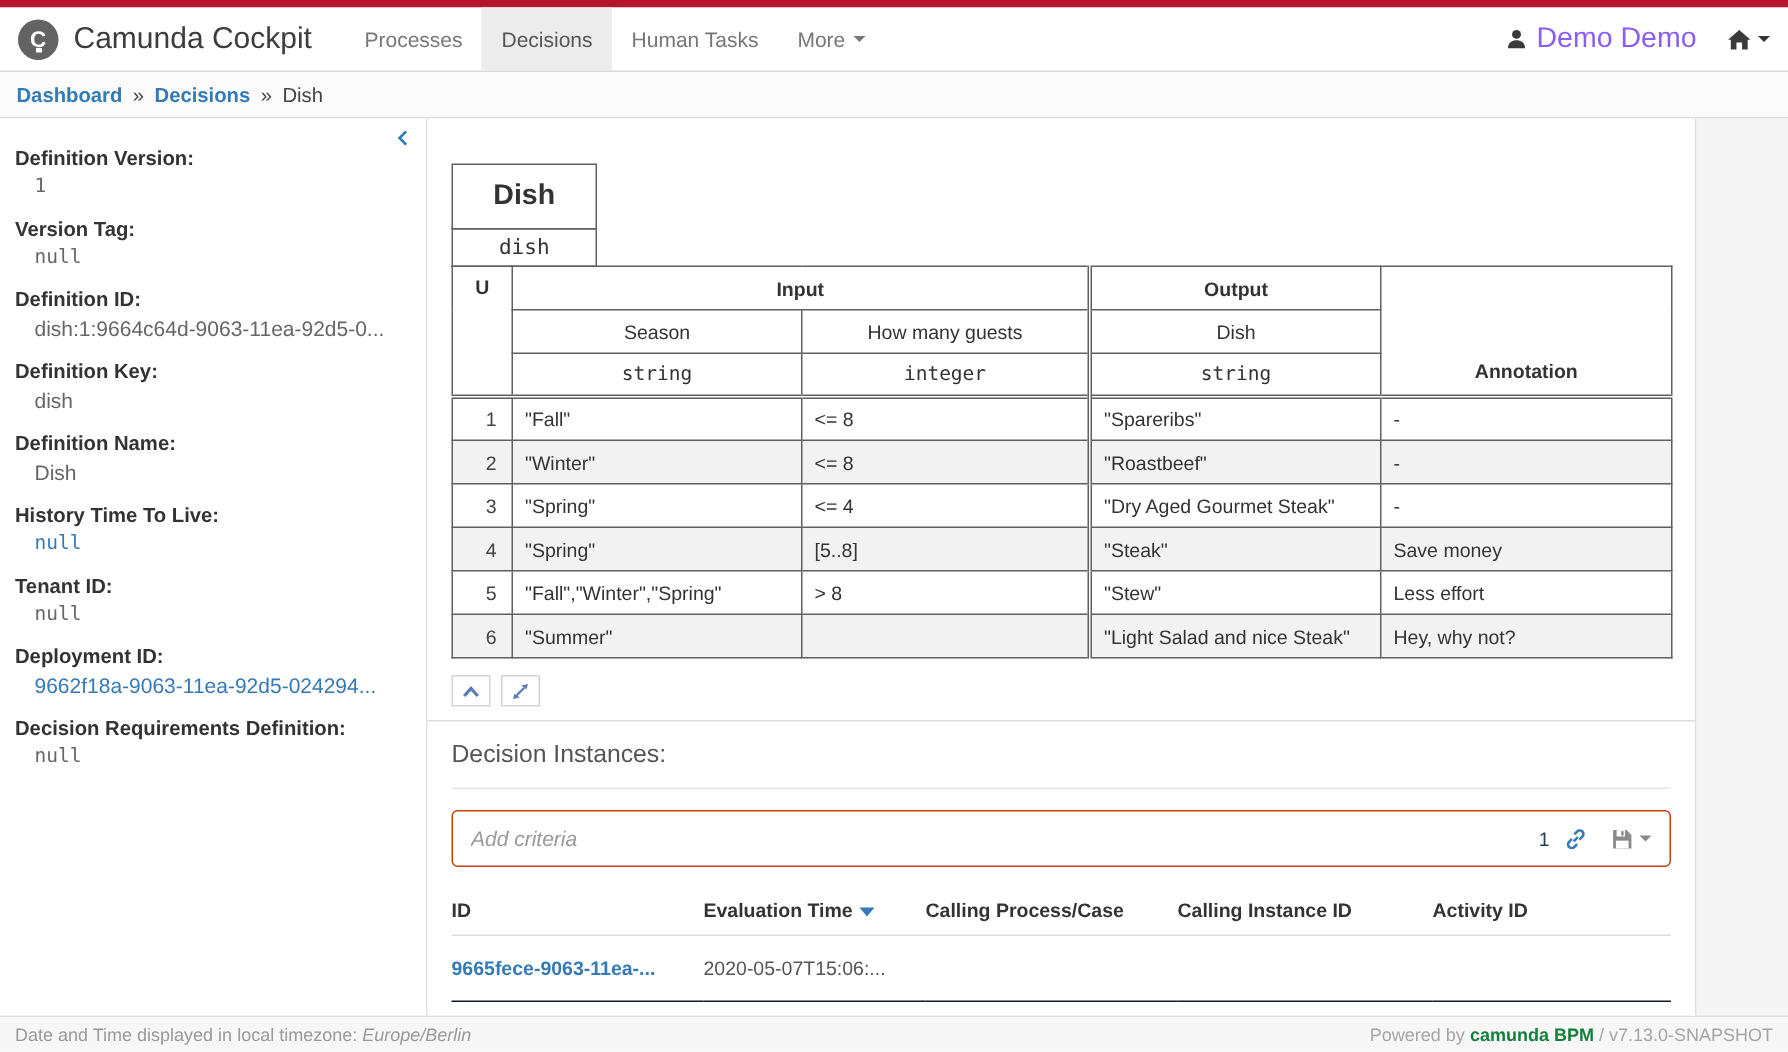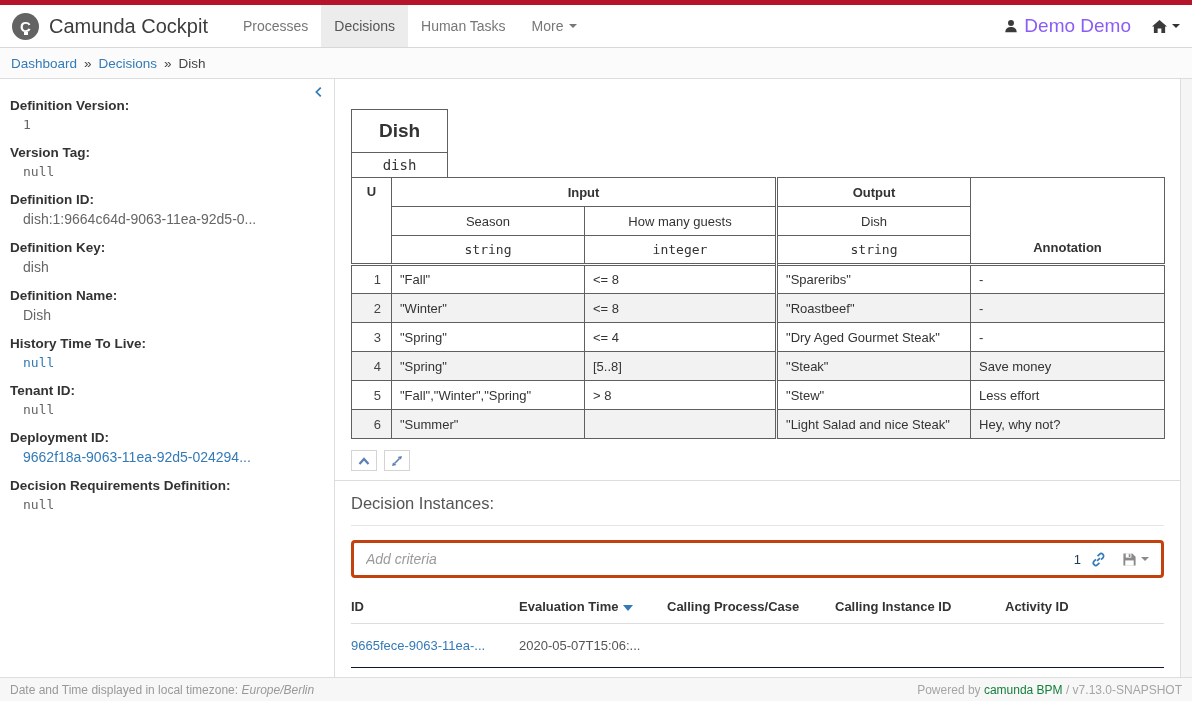--- a/index.html
+++ b/index.html
@@ -1,17 +1,17 @@
 <!DOCTYPE html>
 <html><head>
 <meta charset="utf-8">
 <style>
   * { margin:0; padding:0; box-sizing:border-box; }
   html,body { width:1192px; height:701px; font-family:"Liberation Sans", sans-serif; background:#f5f5f5; overflow:hidden; }
-  a { text-decoration:none; }
+  a { text-decoration:none;font-weight:bold; }
   .mono { font-family:"DejaVu Sans Mono", monospace; }
 
   
   .top-red { height:5px; background:#b5152b; }
 
   
   .navbar { height:43px; background:#fff; border-bottom:1px solid #d8d8d8; display:flex; align-items:stretch; padding-left:12px; }
   .brand { display:flex; align-items:center; margin-right:22px; }
   .logo { width:27px; height:27px; border-radius:50%; background:#636363; color:#fff; display:flex; align-items:center; justify-content:center; font-weight:bold; font-size:15px; position:relative; margin-right:10px; }
   .logo::after { content:""; position:absolute; bottom:5px; left:12px; width:4px; height:3px; background:#fff; }
@@ -27,21 +27,21 @@
   .home-box .caret-down { border-top-color:#333; margin-left:4px; }
 
   
   .breadcrumb { height:31px; background:#fbfbfb; border-bottom:1px solid #ddd; display:flex; align-items:center; padding-left:11px; font-size:13.5px; }
   .breadcrumb a { color:#337ab7; }
   .crumb-sep { color:#444; margin:0 7px; }
   .crumb-current { color:#444; }
 
   
   .main { display:flex; height:598px; background:#f5f5f5; }
-  .sidebar { width:335px; background:#fff; border-right:1px solid #ddd; padding:6px 18px 0 10px; position:relative; flex:none; }
+  .sidebar { width:285px; background:#fff; border-right:1px solid #ddd; padding:6px 18px 0 10px; position:relative; flex:none; }
   .collapse-btn { position:absolute; top:4px; right:5px; width:20px; height:20px; background:none; border:none; cursor:pointer; padding:0; }
   .field { margin-top:13px; }
   .field-label { font-weight:bold; font-size:13.5px; color:#333; }
   .field-value { margin:4px 0 0 13px; font-size:14px; color:#666; white-space:nowrap; overflow:hidden; text-overflow:ellipsis; }
   .field-value.mono { font-size:13px; }
   .field-value.link, .field-value.link a { color:#337ab7; cursor:pointer; }
 
   .content { width:846px; background:#fff; border-right:1px solid #ddd; padding:30px 11px 0 16px; position:relative; flex:none; }
 
   
@@ -58,21 +58,21 @@
   table.dmn tbody tr:first-child td { border-top:3px double #606060; }
   table.dmn tbody tr:nth-child(even) { background:#f2f2f2; }
   table.dmn td.idx { text-align:right; padding-right:10px; color:#444; }
 
   .dmn-controls { margin:11px 0 9px; }
   .icon-btn { width:26px; height:21px; border:1px solid #d4d4d4; background:#fff; display:inline-flex; align-items:center; justify-content:center; margin-right:3px; cursor:pointer; vertical-align:top; }
 
   
   .instances { border-top:1px solid #ddd; margin:0 -11px 0 -16px; padding:0 16px; }
   .instances-heading { font-size:16.5px; color:#555; padding:13px 0 12px; border-bottom:1px solid #e5e5e5; font-weight:normal; }
-  .search-bar { margin-top:14px; height:38px; border:3px solid #c2410c; border-radius:4px; display:flex; align-items:center; padding:0 12px; background:#fff; }
+  .search-bar { margin-top:14px; height:38px; border:1px solid #c2410c; border-radius:4px; display:flex; align-items:center; padding:0 12px; background:#fff; }
   .search-bar input { flex:1; border:none; outline:none; font-size:14px; color:#333; font-family:"Liberation Sans", sans-serif; background:transparent; }
   .search-bar input::placeholder { font-style:italic; color:#9a9a9a; }
   .search-count { font-size:13px; color:#1f3b57; margin-right:10px; }
   .search-link-icon { margin-right:16px; cursor:pointer; display:flex; }
   .search-save { display:flex; align-items:center; cursor:pointer; }
   .search-save .caret-down { border-top-color:#8a8a8a; margin-left:4px; }
 
   table.inst { margin-top:15px; width:100%; border-collapse:collapse; font-size:13px; }
   table.inst th { text-align:left; font-weight:bold; color:#333; padding:6px 8px 9px 0; border-bottom:1px solid #ddd; white-space:nowrap; }
   table.inst td { padding:14px 8px 14px 0; border-bottom:1px solid #0f172a; color:#555; }

